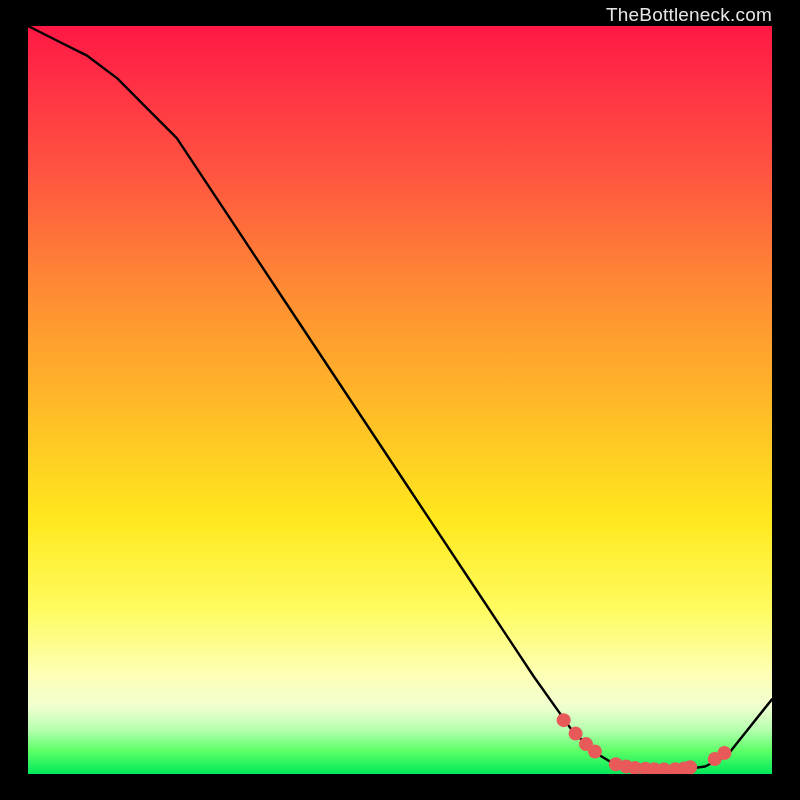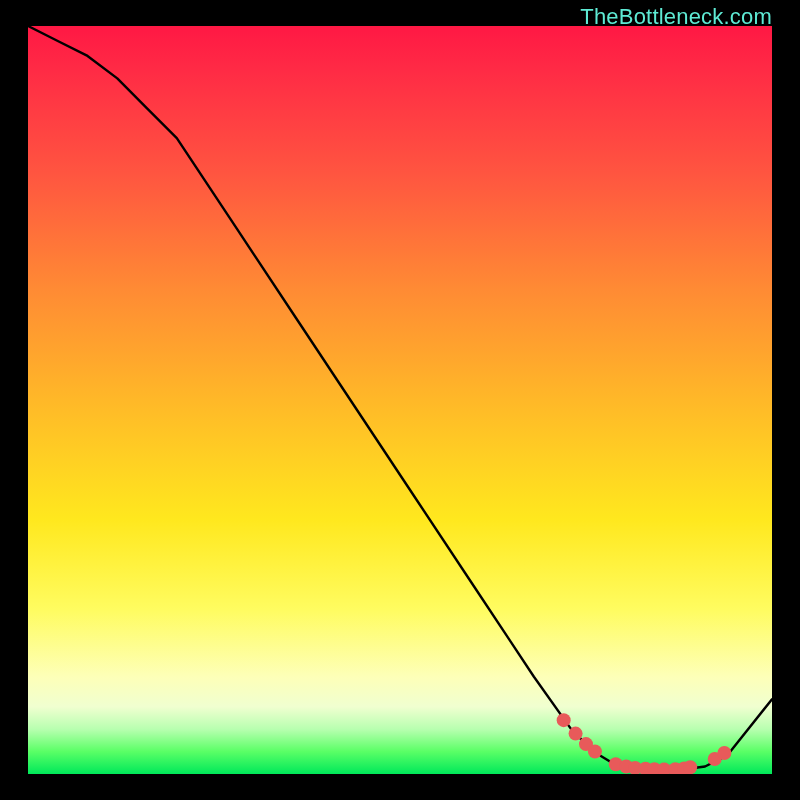--- a/index.html
+++ b/index.html
@@ -36,22 +36,22 @@
       #f0ffd0 91%,
       #b8ffb0 94%,
       #5aff66 97%,
       #00e85a 100%
     );
   }
   .watermark {
     position: absolute;
     top: 4px;
     right: 28px;
-    color: #5eead4;
-    font-size: 22px;
+    color: #e5e5e5;
+    font-size: 19px;
     font-weight: 400;
     letter-spacing: 0.2px;
     user-select: none;
   }
   svg.overlay {
     position: absolute;
     left: 0;
     top: 0;
     width: 744px;
     height: 748px;

